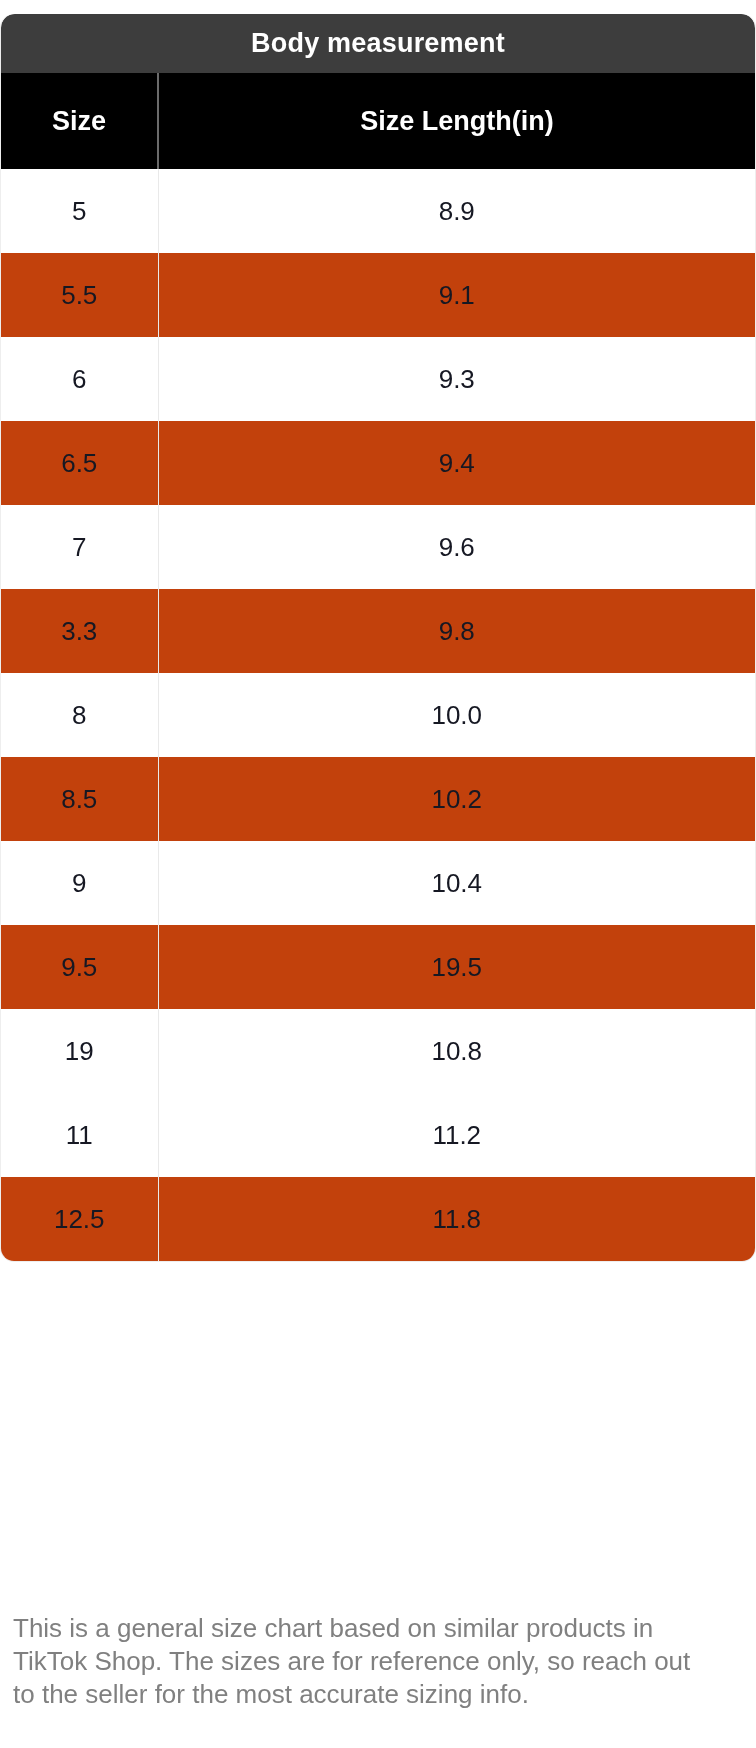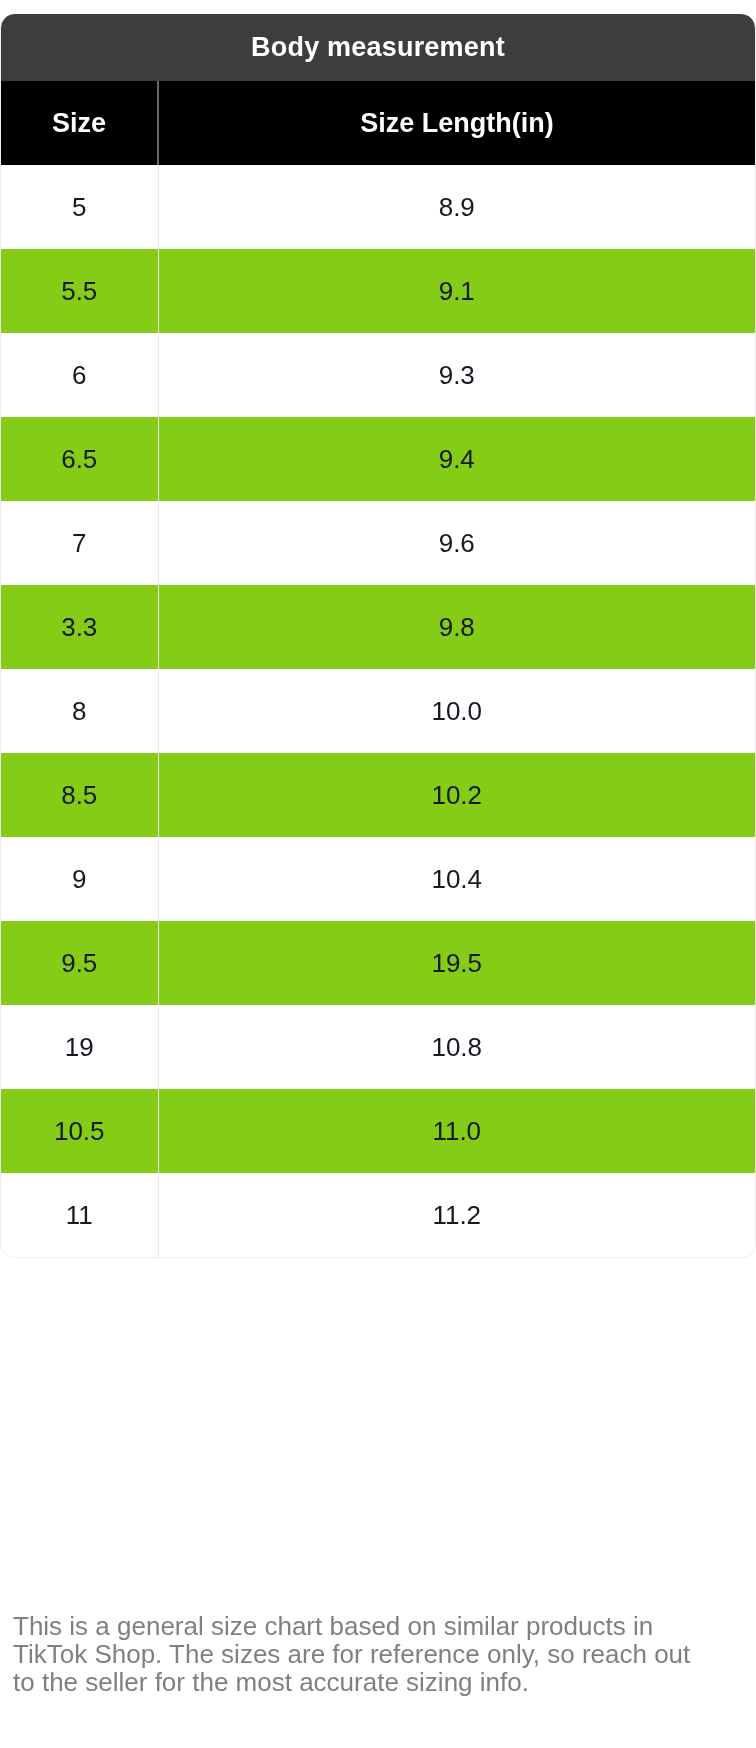--- a/index.html
+++ b/index.html
@@ -24,21 +24,21 @@
     top: 14px;
     width: 756px;
     border-radius: 14px;
     overflow: hidden;
     background: #ffffff;
     border: 1px solid #eeeeee;
     border-top: none;
   }
 
   .chart-title-bar {
-    height: 67px;
+    height: 59px;
     background: #3d3d3d;
     color: #ffffff;
     display: flex;
     align-items: center;
     justify-content: center;
     font-size: 27px;
     font-weight: bold;
     letter-spacing: 0.2px;
     border-radius: 14px 14px 0 0;
   }
@@ -50,21 +50,21 @@
   }
 
   .measure-table col.col-size { width: 157px; }
   .measure-table col.col-value { width: auto; }
 
   .measure-table thead th {
     background: #000000;
     color: #ffffff;
     font-size: 27px;
     font-weight: bold;
-    height: 84px;
+    height: 96px;
     text-align: center;
     vertical-align: middle;
     padding: 0 6px;
   }
 
   .measure-table thead th.th-size {
     border-right: 2px solid #6b6b6b;
   }
 
   .measure-table tbody td {
@@ -79,34 +79,34 @@
 
   .measure-table tbody td.td-size {
     border-right: 1px solid #e9e9e9;
   }
 
   .measure-table tbody tr.row-odd td {
     background: #ffffff;
   }
 
   .measure-table tbody tr.row-even td {
-    background: #84cc16;
+    background: #c2410c;
   }
 
   .measure-table tbody tr:last-child td {
     border-bottom: none;
   }
 
   .chart-disclaimer {
     position: absolute;
     left: 13px;
     top: 1612px;
     width: 700px;
     font-size: 26px;
-    line-height: 28px;
+    line-height: 33px;
     color: #808080;
     font-weight: 400;
   }
 </style>
 </head>
 <body>
 
 <div class="size-chart-card">
 
   <div class="chart-title-bar">Body measurement</div>
@@ -172,31 +172,31 @@
       <tr class="row-even">
         <td class="td-size">9.5</td>
         <td class="td-value">19.5</td>
       </tr>
 
       <tr class="row-odd">
         <td class="td-size">19</td>
         <td class="td-value">10.8</td>
       </tr>
 
-      <tr class="row-even">
-        <td class="td-size">10.5</td>
-        <td class="td-value">11.0</td>
-      </tr>
 
       <tr class="row-odd">
         <td class="td-size">11</td>
         <td class="td-value">11.2</td>
       </tr>
 
 
 
+      <tr class="row-even">
+        <td class="td-size">12.5</td>
+        <td class="td-value">11.8</td>
+      </tr>
 
 
     </tbody>
   </table>
 </div>
 
 <p class="chart-disclaimer">This is a general size chart based on similar products in TikTok Shop. The sizes are for reference only, so reach out to the seller for the most accurate sizing info.</p>
 
 </body></html>

